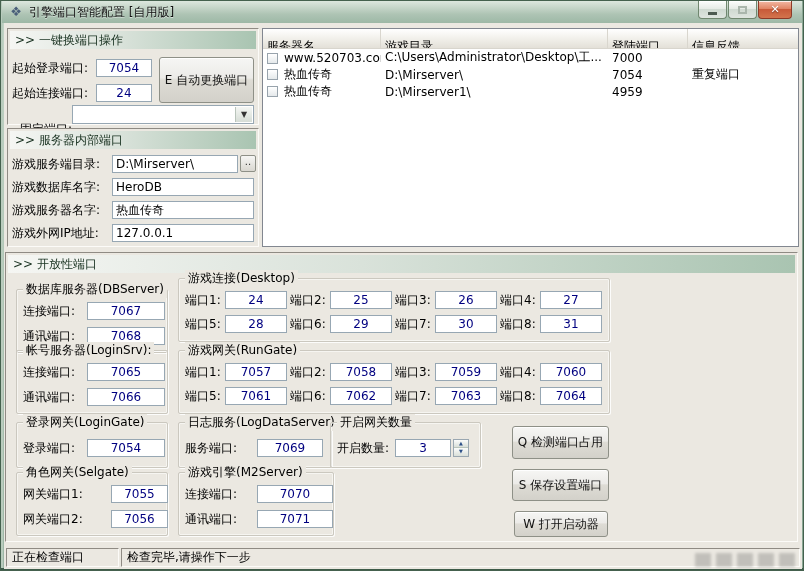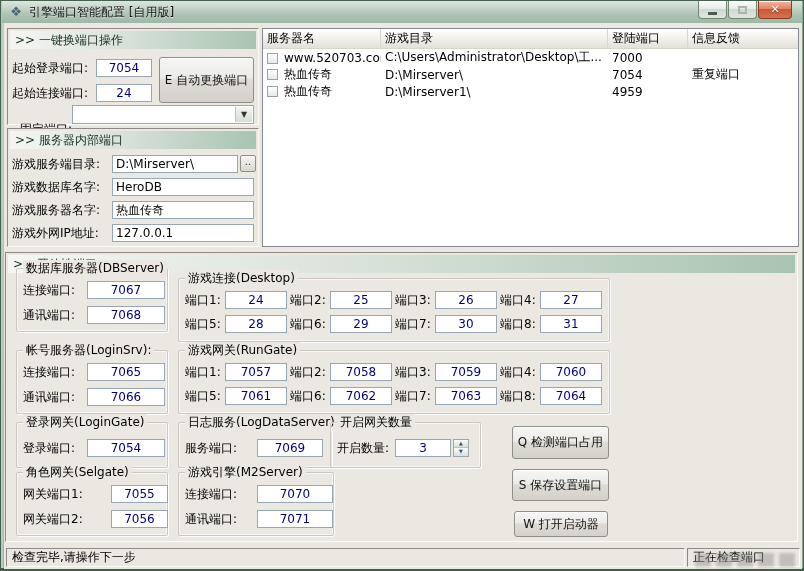--- a/index.html
+++ b/index.html
@@ -56,21 +56,21 @@
     display:flex; align-items:center; justify-content:center; font-size:8px; color:#333; }
 
   
   .mini-btn { position:absolute; width:16px; height:17px; border:1px solid #8e9087; border-radius:2px;
     background:linear-gradient(#f6f6f4,#d9d7d0); font-size:10px; line-height:12px; text-align:center; color:#333; }
 
   
   .grid { position:absolute; left:258px; top:5px; width:537px; height:219px; background:#fff; border:1px solid #828790; }
   .thead { display:grid; grid-template-columns:118px 227px 80px 110px; height:20px;
     background:linear-gradient(#ffffff,#efede7 60%,#e3e0d8); border-bottom:1px solid #d8d5cd; }
-  .th { line-height:19px; padding:0 4px; border-right:1px solid #d9d6ce; white-space:nowrap; overflow:hidden; }
+  .th { line-height:19px; padding:8px 4px; border-right:1px solid #d9d6ce; white-space:nowrap; overflow:hidden; }
   .trow { display:grid; grid-template-columns:118px 227px 80px 110px; height:17px; align-items:center; }
   .td { white-space:nowrap; overflow:hidden; padding:0 4px; }
   .cb { display:inline-block; width:11px; height:11px; border:1px solid #98a3ac;
     background:linear-gradient(#ffffff,#e5e9eb); margin-right:6px; vertical-align:-2px; }
 
   
   .grp { position:absolute; border:1px solid #cbc8bf; border-radius:2px;
     box-shadow:inset 0 0 0 1px rgba(255,255,255,.55), 1px 1px 0 rgba(255,255,255,.85); }
   .grp .legend { position:absolute; top:-9px; left:6px; background:#ebe8e1; padding:0 3px; white-space:nowrap; }
   .g-row { position:absolute; left:6px; display:flex; align-items:center; height:18px; }
@@ -176,21 +176,21 @@
         <div class="td"><span class="cb"></span><span>热血传奇</span></div>
         <div class="td">D:\Mirserver1\</div>
         <div class="td">4959</div>
         <div class="td"></div>
       </div>
     </div>
 
     <div class="sunken" style="left:1px; top:229px; width:793px; height:290px;">
       <div class="hdrbar">&gt;&gt; 开放性端口</div>
 
-      <div class="grp" id="grp-db" style="left:10px; top:15px; width:152px; height:64px;">
+      <div class="grp" id="grp-db" style="left:10px; top:36px; width:152px; height:64px;">
         <span class="legend">数据库服务器(DBServer)</span>
         <div class="g-row" style="top:12px;">
           <span class="glabel">连接端口:</span>
           <input class="tb num" value="7067" style="">
         </div>
         <div class="g-row" style="top:37px;">
           <span class="glabel">通讯端口:</span>
           <input class="tb num" value="7068" style="">
         </div>
       </div>
@@ -332,22 +332,22 @@
           <input class="tb num" value="7071" style="">
         </div>
       </div>
 
       <div class="btn" style="left:506px; top:173px; width:97px; height:33px;">Q 检测端口占用</div>
       <div class="btn" style="left:506px; top:216px; width:97px; height:32px;">S 保存设置端口</div>
       <div class="btn" style="left:508px; top:258px; width:94px; height:26px;">W 打开启动器</div>
     </div>
 
     <div class="statusbar">
+      <div class="status-cell c1">正在检查端口</div>
       <div class="status-cell c2">检查完毕,请操作下一步</div>
-      <div class="status-cell c1">正在检查端口</div>
     </div>
   </div>
 
   <div class="watermark">
       <i></i>
       <i></i>
       <i></i>
       <i></i>
       <i></i>
     </div>

